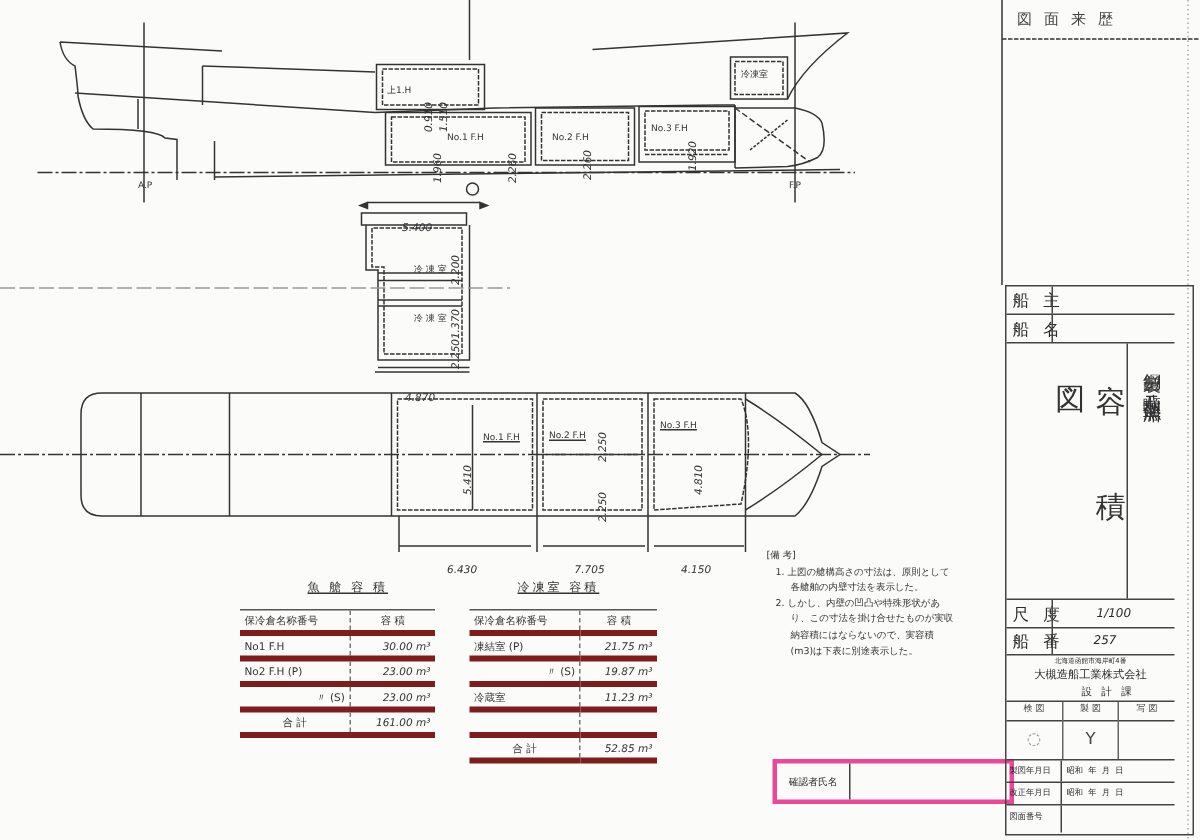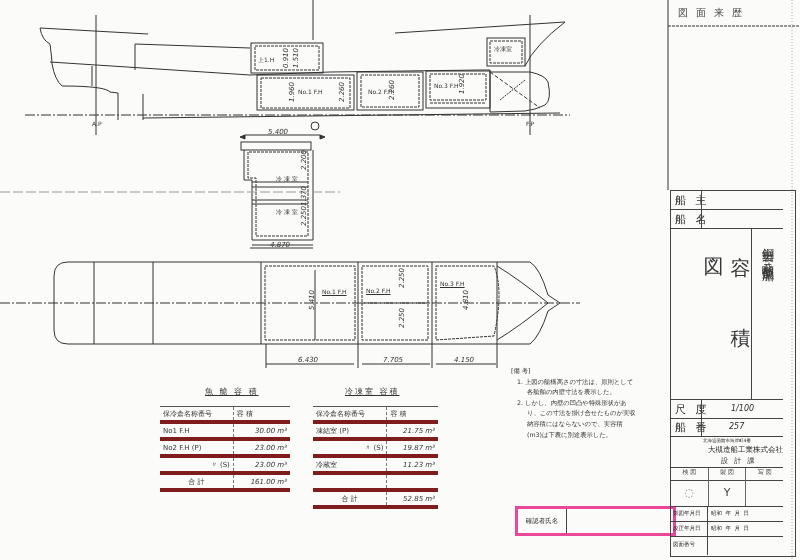--- a/index.html
+++ b/index.html
@@ -1,26 +1,26 @@
 <!DOCTYPE html>
 <html><head>
 <meta charset="utf-8">
 <style>
   html, body { margin:0; padding:0; }
   body { width:800px; height:560px; background:#fbfbfa; position:relative; overflow:hidden;
          font-family:"DejaVu Sans", sans-serif; color:#2a2a2a; }
   svg.drawing { position:absolute; left:0; top:0; width:800px; height:560px; }
   .lbl { position:absolute; font-size:6px; color:#333; white-space:nowrap; }
-  .dim { position:absolute; font-size:7px; color:#333; font-style:italic; white-space:nowrap; }
+  .dim { position:absolute; font-size:7px; color:#333; font-style:italic; white-space:nowrap;margin-top:20px; }
   .vdim { writing-mode:vertical-rl; transform:rotate(180deg); }
   table.cap { position:absolute; border-collapse:collapse; font-size:7px; color:#333; }
   table.cap td { border-bottom:4px solid #7f1d1d; padding:1px 3px; height:11px; white-space:nowrap; }
   table.cap td.c2 { border-left:1px dashed #777; text-align:right; font-style:italic; }
   table.cap tr:first-child td { border-top:1px solid #555; }
-  table.cap td.c2h { border-left:1px dashed #777; }
+  table.cap td.c2h { border-left:1px dashed #777; text-align:center; }
   .ttl { position:absolute; font-size:8px; text-decoration:underline; color:#333; letter-spacing:2px; }
   .notes { position:absolute; left:517px; top:378px; width:120px; font-size:6.3px; line-height:10.6px; color:#333; }
   .notes .item { padding-left:10px; text-indent:-10px; }
   .titleblock { position:absolute; left:670px; top:190px; width:112px; height:365px; border:1px solid #444;padding-left:12px; }
   .tb-row { position:absolute; left:0; width:112px; border-bottom:1px solid #444; font-size:11px; }
   .tb-key { position:absolute; left:4px; letter-spacing:3px; }
   .vtext { position:absolute; writing-mode:vertical-rl; color:#333; }
   .history { position:absolute; left:678px; top:6px; width:115px; font-size:10px; letter-spacing:8px; color:#444; }
   .inspector { position:absolute; left:515px; top:506px; width:155px; height:24px; border:3px solid #ec4899; font-size:6.5px; }
   .grid3 { position:absolute; display:flex; font-size:6px; color:#444; }
@@ -233,21 +233,21 @@
     <span class="tb-key" style="top:2px;">尺 度</span>
     <span style="position:absolute;left:30px;top:0;height:18px;border-left:1px solid #444;"></span>
     <span style="position:absolute;left:60px;top:4px;font-size:8px;font-style:italic;">1/100</span>
   </div>
   <div class="tb-row" style="top:227px;height:18px;">
     <span class="tb-key" style="top:2px;">船 番</span>
     <span style="position:absolute;left:30px;top:0;height:18px;border-left:1px solid #444;"></span>
     <span style="position:absolute;left:58px;top:4px;font-size:8px;font-style:italic;">257</span>
   </div>
   <div style="position:absolute;top:247px;left:0;width:112px;text-align:center;font-size:4.5px;">北海道函館市海岸町4番</div>
-  <div style="position:absolute;top:254px;left:0;width:112px;text-align:right;font-size:7.5px;">大槻造船工業株式会社</div>
+  <div style="position:absolute;top:254px;left:0;width:112px;text-align:center;font-size:7.5px;">大槻造船工業株式会社</div>
   <div style="position:absolute;top:265px;left:50px;font-size:7px;letter-spacing:2px;">設 計 課</div>
   <div class="grid3" style="top:276px;left:0;width:112px;height:12px;border-top:1px solid #444;border-bottom:1px solid #444;">
     <span>検 図</span>
     <span>製 図</span>
     <span style="border-right:none">写 図</span>
   </div>
   <div class="grid3" style="top:289px;left:0;width:112px;height:26px;border-bottom:1px solid #444;font-size:11px;line-height:26px;">
     <span style="color:#888;">◌</span>
     <span>Y</span>
     <span style="border-right:none"></span>

